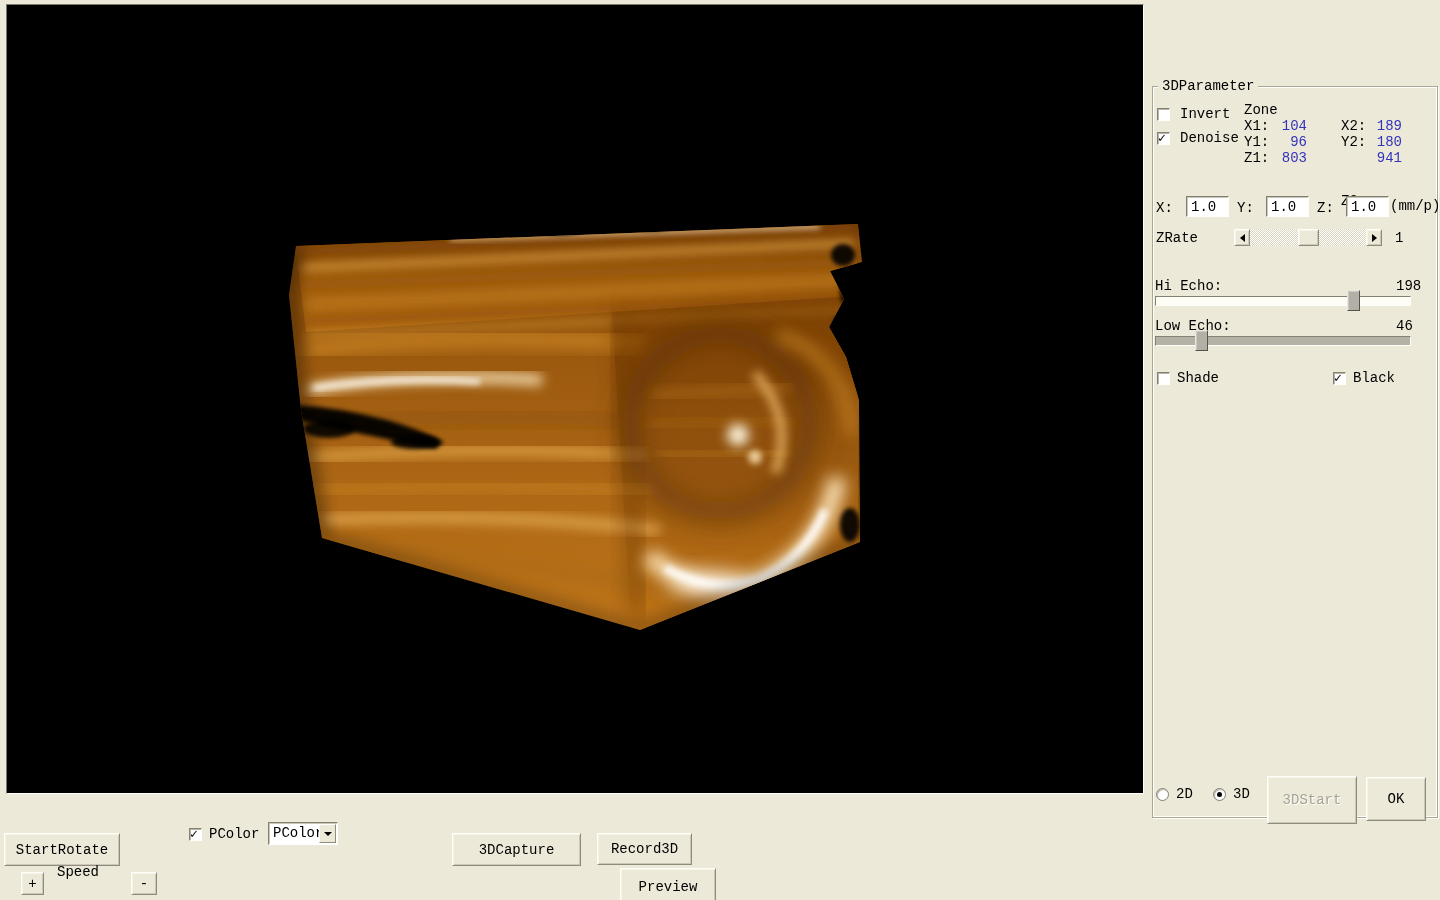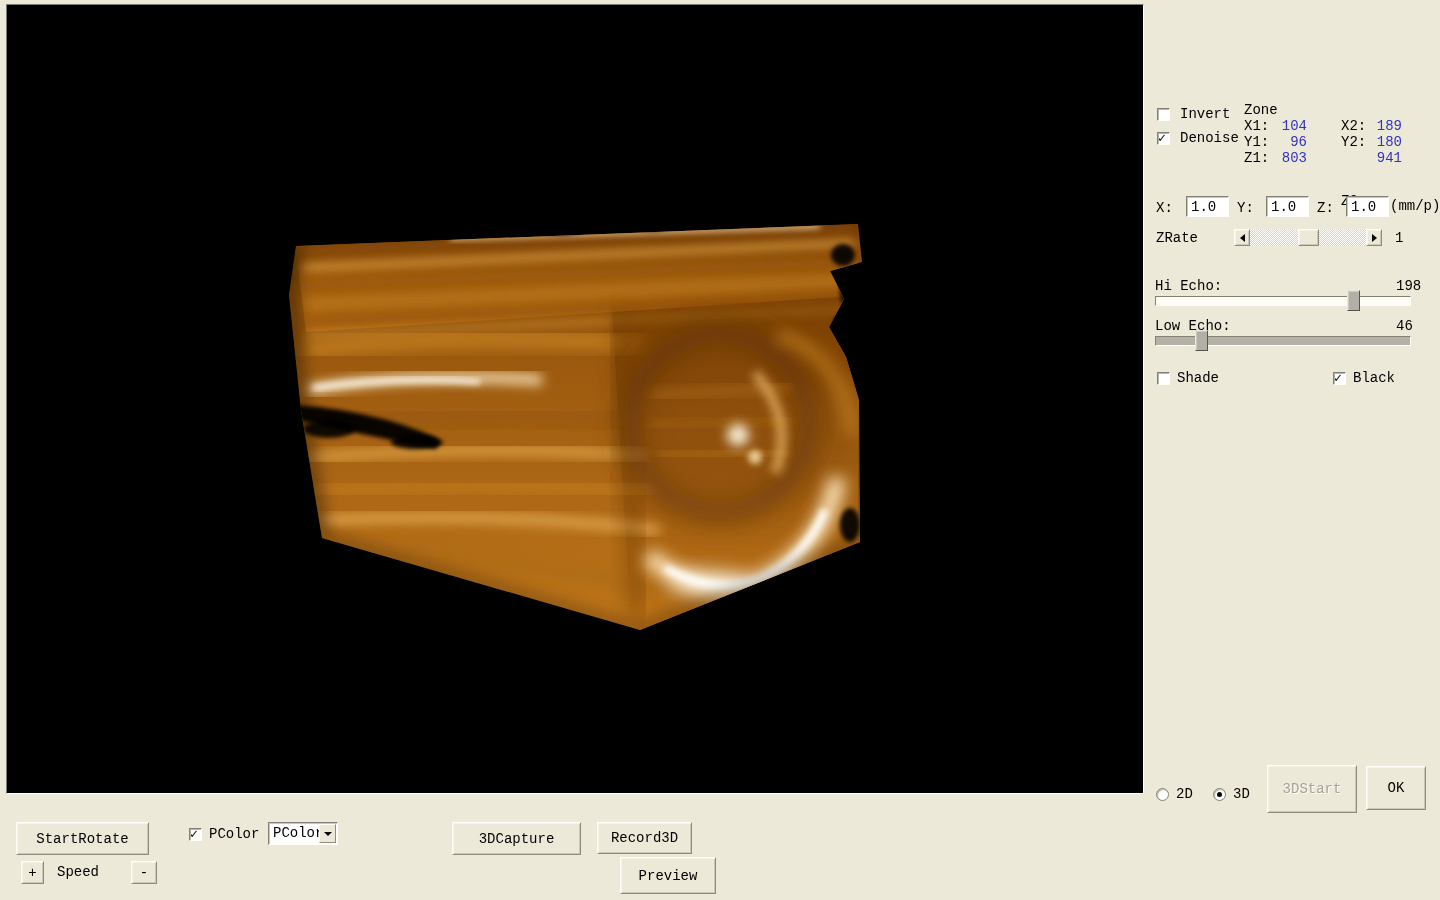--- a/index.html
+++ b/index.html
@@ -32,20 +32,21 @@
   
   .lbl { position:absolute; white-space:nowrap; line-height:16px; }
   .val { position:absolute; white-space:nowrap; line-height:16px; color:#3333bb; }
 
   
   .btn {
     position:absolute; display:flex; align-items:center; justify-content:center;
     background:#ece9d8; cursor:default; white-space:nowrap;
     border:1px solid; border-color:#fffef9 #8f8c7d #8f8c7d #fffef9;
     box-shadow: inset 1px 1px 0 #f7f4e6, inset -1px -1px 0 #cbc8b8;
+    margin-top: 11px;
   }
   .btn.disabled { color:#a6a396; text-shadow:1px 1px 0 #fffef9; }
 
   
   .checkbox {
     position:absolute; width:13px; height:13px; background:#fff;
     border:1px solid; border-color:#848173 #fffef9 #fffef9 #848173;
     box-shadow: inset 1px 1px 0 #b8b5a6;
   }
   .checkbox.on::after {
@@ -234,20 +235,23 @@
         <ellipse cx="645" cy="221" rx="16" ry="5" fill="#000" filter="url(#b2)" opacity="0.85"></ellipse>
         <ellipse cx="413" cy="227" rx="12" ry="4" fill="#000" filter="url(#b2)" opacity="0.85"></ellipse>
         <ellipse cx="843" cy="520" rx="10" ry="17" fill="#000" filter="url(#b2)" opacity="0.9"></ellipse>
         <ellipse cx="836" cy="250" rx="12" ry="11" fill="#000" filter="url(#b2)" opacity="0.9"></ellipse>
         <ellipse cx="845" cy="287" rx="12" ry="18" fill="#000" filter="url(#b2)" opacity="0.9"></ellipse>
         <ellipse cx="836" cy="318" rx="9" ry="9" fill="#000" filter="url(#b2)" opacity="0.85"></ellipse>
       </g>
     </svg>
   </div>
 
+  <div class="groupbox" style="left:1152px; top:86px; width:286px; height:732px;">
+    <span class="groupbox-title">3DParameter</span>
+  </div>
 
   <span class="checkbox" style="left:1157px; top:108px;"></span>
   <span class="lbl" style="left:1180px; top:106px;">Invert</span>
 
   <span class="checkbox on" style="left:1157px; top:132px;"></span>
   <span class="lbl" style="left:1180px; top:130px;">Denoise</span>
 
   <span class="lbl" style="left:1244px; top:102px;">Zone</span>
 
   <span class="lbl" style="left:1244px; top:118px;">X1:</span>
@@ -303,21 +307,21 @@
 
   <span class="radio" style="left:1156px; top:788px;"></span>
   <span class="lbl" style="left:1176px; top:786px;">2D</span>
   <span class="radio on" style="left:1213px; top:788px;"></span>
   <span class="lbl" style="left:1233px; top:786px;">3D</span>
 
   <div class="btn disabled" style="left:1267px; top:765px; width:90px; height:48px;">3DStart</div>
   <div class="btn" style="left:1366px; top:766px; width:60px; height:44px;">OK</div>
 
 
-  <div class="btn" style="left:16px; top:822px; width:133px; height:33px;">StartRotate</div>
+  <div class="btn" style="left:4px; top:822px; width:116px; height:33px;">StartRotate</div>
 
   <div class="btn" style="left:21px; top:861px; width:23px; height:23px;">+</div>
   <span class="lbl" style="left:57px; top:864px;">Speed</span>
   <div class="btn" style="left:131px; top:861px; width:26px; height:23px;">-</div>
 
   <span class="checkbox on" style="left:189px; top:828px;"></span>
   <span class="lbl" style="left:209px; top:826px;">PColor</span>
 
   <div class="combo" style="left:268px; top:822px; width:70px; height:23px;">
     <span class="combo-text">PColor</span>

